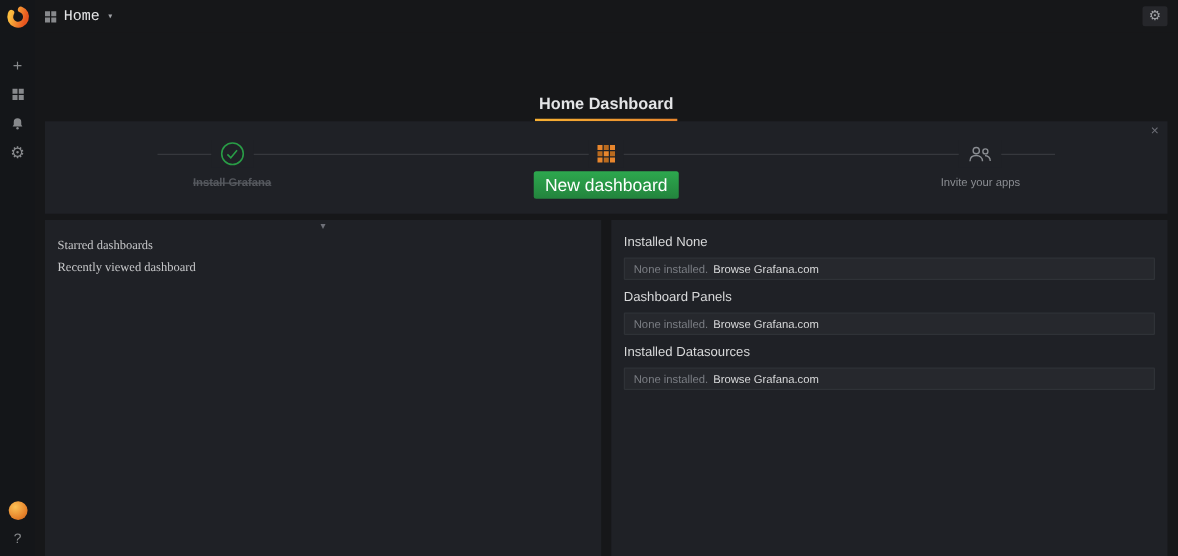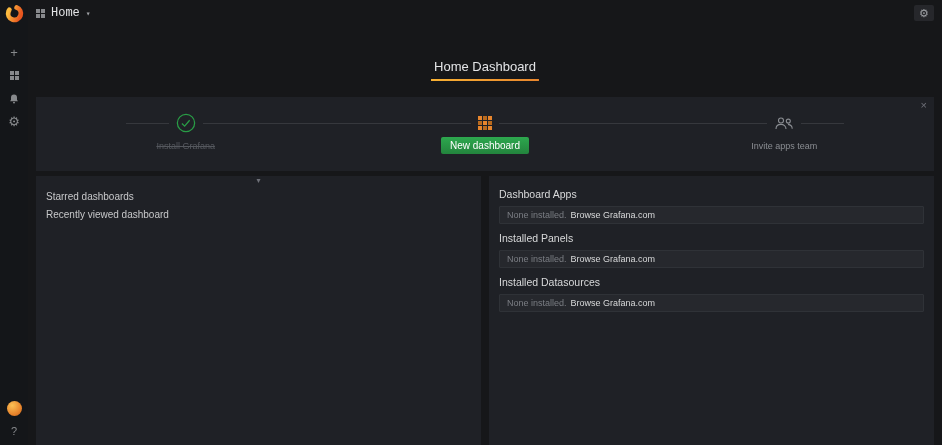--- a/index.html
+++ b/index.html
@@ -42,56 +42,56 @@
   .nav-home { font-size:12px; color:#e3e4e6; }
   .caret { font-size:8px; color:#9fa1a5; }
   .nav-gear {
     width:20px; height:16px; background:#26272b; border-radius:2px; border:none;
     display:flex; align-items:center; justify-content:center;
     color:#9fa1a5; font-size:11px; line-height:1; cursor:pointer;
   }
 
   .content { flex:1; display:flex; flex-direction:column; padding:0 8px; min-height:0; }
 
-  .dash-header { height:71px; flex:none; display:flex; justify-content:center; align-items:center; padding-top:17px; }
+  .dash-header { height:71px; flex:none; display:flex; justify-content:center; align-items:flex-end; padding-top:17px;font-weight:bold; }
   .dash-title {
     font-size:13px; color:#e3e4e6; padding:0 3px 7px; cursor:pointer;
     background:linear-gradient(90deg,#f8b133,#e8862d) bottom/100% 2px no-repeat;
   }
 
   
   .gs-panel { position:relative; height:74px; flex:none; background:#1f2126; }
   .gs-close {
     position:absolute; top:3px; right:7px; background:none; border:none;
     color:#6e7078; font-size:11px; line-height:1; cursor:pointer;
   }
   .gs-steps { position:relative; height:100%; display:flex; padding-top:15px; }
   .gs-line { position:absolute; top:26px; left:10%; right:10%; height:1px; background:#36383d; }
   .gs-step { flex:1; display:flex; flex-direction:column; align-items:center; position:relative; z-index:1; cursor:pointer; }
   .gs-icon { height:22px; display:flex; align-items:center; justify-content:center; background:#1f2126; padding:0 7px; }
   .gs-label { margin-top:7px; font-size:9px; }
-  .gs-label.done { color:#55585e; text-decoration:line-through; }
+  .gs-label.done { color:#55585e; text-decoration:line-through;font-weight:bold; }
   .gs-label.todo { color:#8a8d92; }
   .gs-btn {
     margin-top:3px; border:none; border-radius:2px; cursor:pointer;
-    background:linear-gradient(#2da84e,#23843d); color:#fff; font-size:10px; padding:3px 9px;
+    background:linear-gradient(#2da84e,#23843d); color:#fff; font-size:14px; padding:3px 9px;
   }
   .dash9 { display:grid; grid-template-columns:repeat(3,4px); grid-template-rows:repeat(3,4px); gap:1px; }
   .dash9 span { background:#e8862d; }
   .dash9 span:nth-child(2n) { background:#b96a1e; }
 
   
   .bottom-row { flex:1; display:flex; gap:8px; margin-top:5px; min-height:0; }
   .panel { flex:1; background:#1f2126; position:relative; min-width:0; }
   .panel-caret {
     position:absolute; top:0; left:50%; transform:translateX(-50%);
     color:#6e7078; font-size:8px; line-height:10px; cursor:pointer;
   }
   .dashlist-panel { padding:15px 10px 10px; }
-  .dashlist-item { font-size:10px; color:#c7c8ca; margin-bottom:7px; }
+  .dashlist-item { font-size:10px; color:#c7c8ca; margin-bottom:7px;font-family:Liberation Serif, serif; }
 
   .plugins-panel { padding:10px; }
   .plug-title { font-size:10.5px; color:#d8d9da; margin:2px 0 6px; font-weight:normal; }
   .plug-row {
     background:#26282d; border:1px solid #2f3237; border-radius:1px;
     padding:3px 7px; margin-bottom:8px;
     font-size:9px; color:#7b7e84; display:flex; gap:4px; 
   }
   .plug-link { color:#d8d9da; cursor:pointer; }
   svg { display:block; }
@@ -200,44 +200,44 @@
 
           <div class="gs-step">
             <span class="gs-icon">
               <svg viewBox="0 0 20 14" width="20" height="15">
                 <circle cx="7" cy="4" r="2.5" fill="none" stroke="#8a8d92" stroke-width="1.1"></circle>
                 <path d="M2 12.5c0-3 2.2-4.6 5-4.6s5 1.6 5 4.6" fill="none" stroke="#8a8d92" stroke-width="1.1"></path>
                 <circle cx="14.3" cy="4.6" r="2" fill="none" stroke="#8a8d92" stroke-width="1.1"></circle>
                 <path d="M14 7.9c2.4.3 4.2 1.8 4.2 4.4" fill="none" stroke="#8a8d92" stroke-width="1.1"></path>
               </svg>
             </span>
-            <span class="gs-label todo">Invite apps team</span>
+            <span class="gs-label todo">Invite your apps</span>
           </div>
 
 
         </div>
       </section>
 
       <div class="bottom-row">
 
         <section class="panel dashlist-panel">
           <span class="panel-caret">▾</span>
           <div class="dashlist-item">Starred dashboards</div>
           <div class="dashlist-item">Recently viewed dashboard</div>
         </section>
 
         <section class="panel plugins-panel">
 
-          <h3 class="plug-title">Dashboard Apps</h3>
+          <h3 class="plug-title">Installed None</h3>
           <div class="plug-row">
             <span>None installed.</span>
             <span class="plug-link">Browse Grafana.com</span>
           </div>
 
-          <h3 class="plug-title">Installed Panels</h3>
+          <h3 class="plug-title">Dashboard Panels</h3>
           <div class="plug-row">
             <span>None installed.</span>
             <span class="plug-link">Browse Grafana.com</span>
           </div>
 
           <h3 class="plug-title">Installed Datasources</h3>
           <div class="plug-row">
             <span>None installed.</span>
             <span class="plug-link">Browse Grafana.com</span>
           </div>

